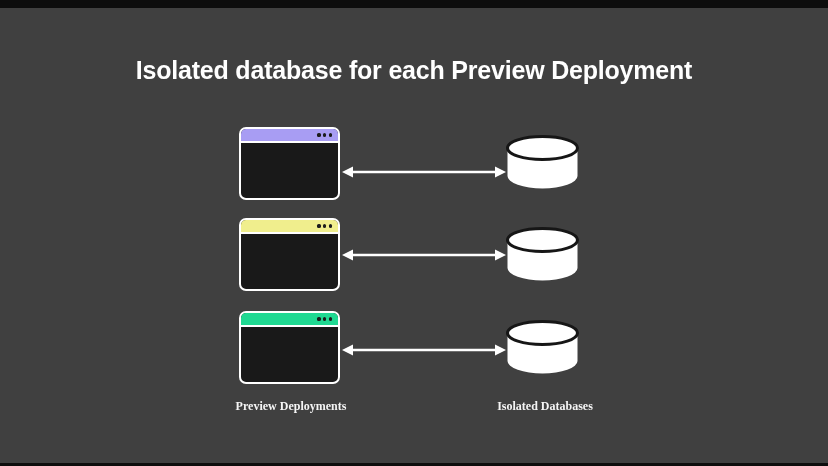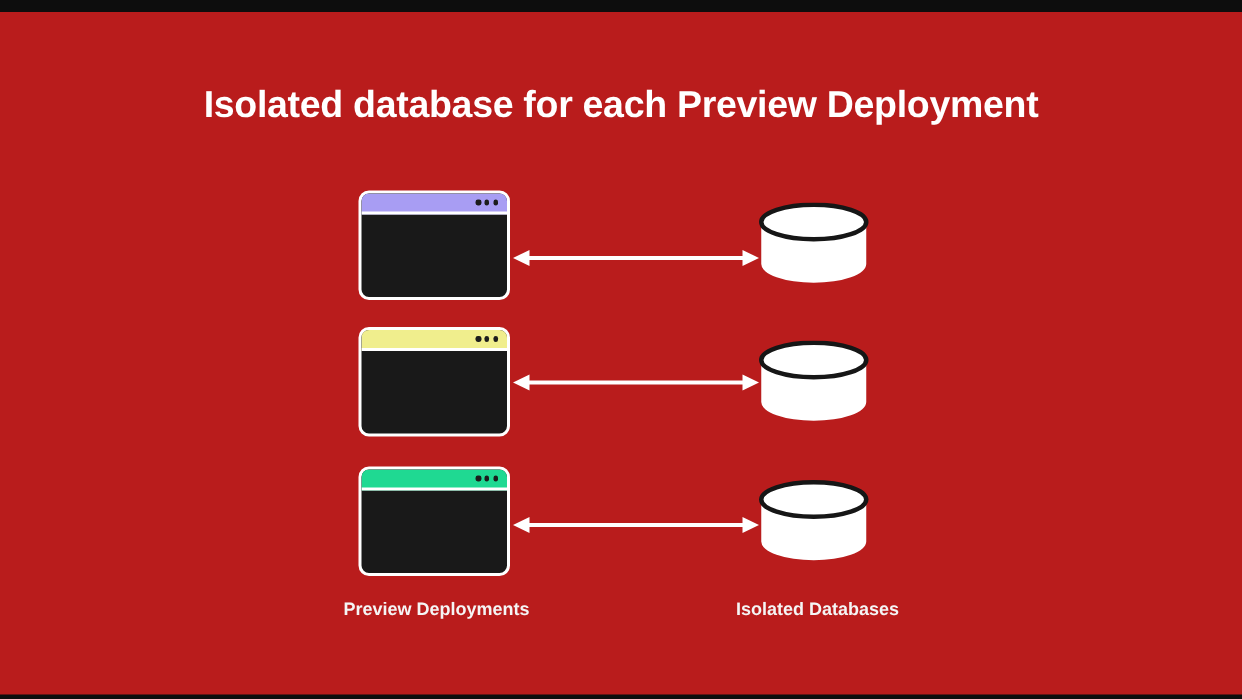--- a/index.html
+++ b/index.html
@@ -3,21 +3,21 @@
 <meta charset="utf-8">
 <style>
   html,body{margin:0;padding:0;}
   body{
     background:#000;
     font-family:"Liberation Sans", sans-serif;
     width:828px;height:466px;overflow:hidden;
   }
   .slide{
     position:relative;width:828px;height:466px;
-    background:#b91c1c;
+    background:#404040;
   }
   .letterbox{
     position:absolute;left:0;width:828px;background:#0d0d0d;
   }
   .letterbox.top{top:0;height:8px;}
   .letterbox.bottom{bottom:0;height:3px;}
   .slide-title{
     position:absolute;top:56px;left:50%;transform:translateX(-50%);
     color:#ffffff;font-size:25px;font-weight:bold;white-space:nowrap;
     letter-spacing:-0.2px;
@@ -44,21 +44,21 @@
   .arrow.a2{top:247px;}
   .arrow.a3{top:342px;}
   .db{
     position:absolute;left:505px;width:75px;height:55px;
   }
   .db.d1{top:135px;}
   .db.d2{top:227px;}
   .db.d3{top:320px;}
   .col-label{
     position:absolute;top:399px;transform:translateX(-50%);
-    color:#f5f5f5;font-family:Liberation Sans, sans-serif;
+    color:#f5f5f5;font-family:Liberation Serif, serif;
     font-weight:bold;font-size:12px;white-space:nowrap;
   }
   .col-label.left{left:291px;}
   .col-label.right{left:545px;}
 </style>
 </head>
 <body>
 
 <div class="slide">
   <div class="letterbox top"></div>

